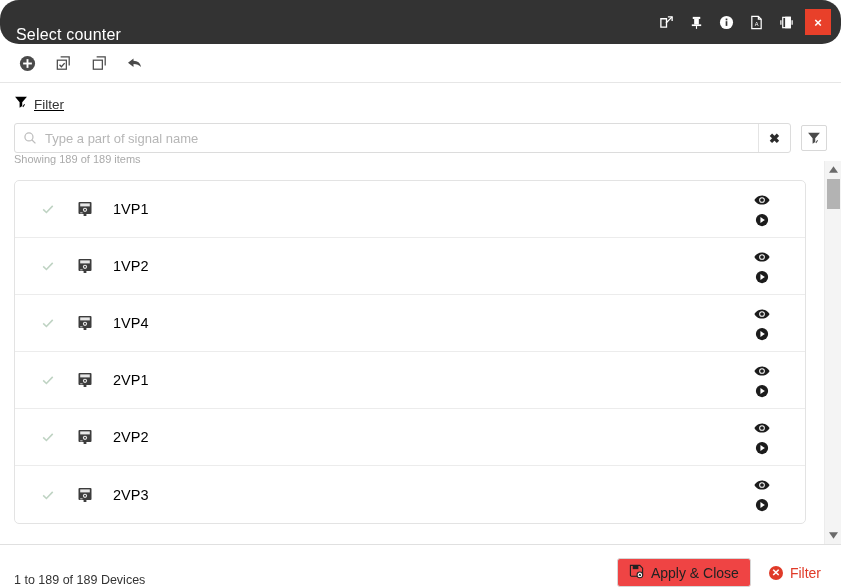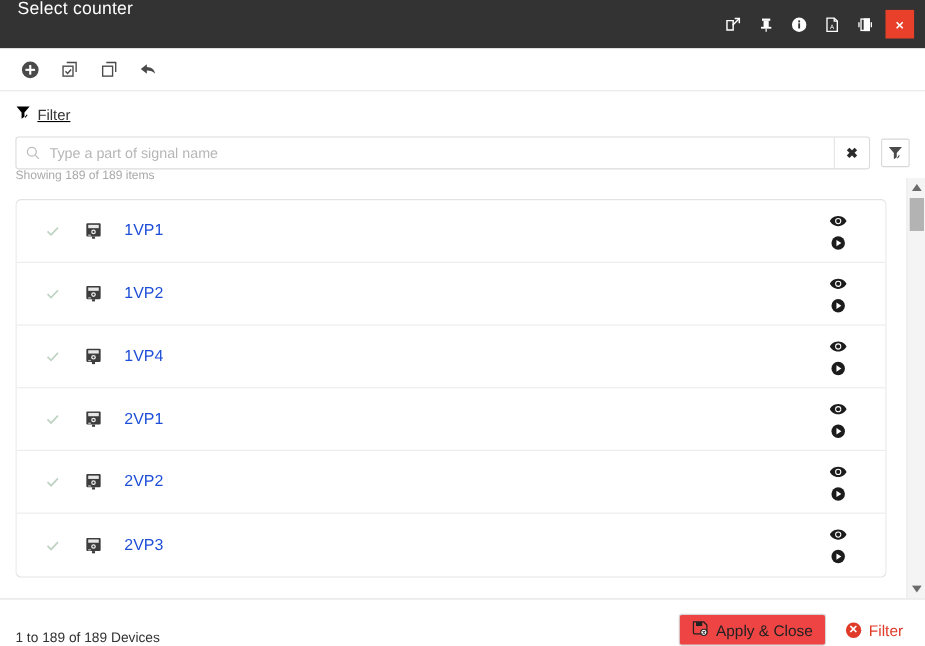--- a/index.html
+++ b/index.html
@@ -15,24 +15,25 @@
     background: #fff;
     display: flex;
     flex-direction: column;
   }
 
   
   .titlebar {
     height: 44px;
     background: #333333;
     display: flex;
-    align-items: flex-start;
+    align-items: flex-end;
     justify-content: space-between;
     padding: 0 0 0 16px;
     flex: 0 0 44px;
+    border-radius: 19px;
   }
   .titlebar-title {
     color: #ffffff;
     font-size: 16px;
     font-weight: 400;
     letter-spacing: .2px;
   }
   .titlebar-actions {
     display: flex;
     align-items: center;
@@ -191,21 +192,21 @@
   }
   .row-devicon {
     margin-left: 16px;
     width: 19px; height: 19px;
     flex: 0 0 19px;
     display: flex; align-items: center; justify-content: center;
   }
   .row-label {
     margin-left: 19px;
     font-size: 14.5px;
-    color: #1d4ed8;
+    color: #000000;
   }
   .row-actions {
     position: absolute;
     right: 34px;
     top: 0;
     height: 57px;
     display: flex;
     flex-direction: column;
     align-items: center;
     justify-content: center;

